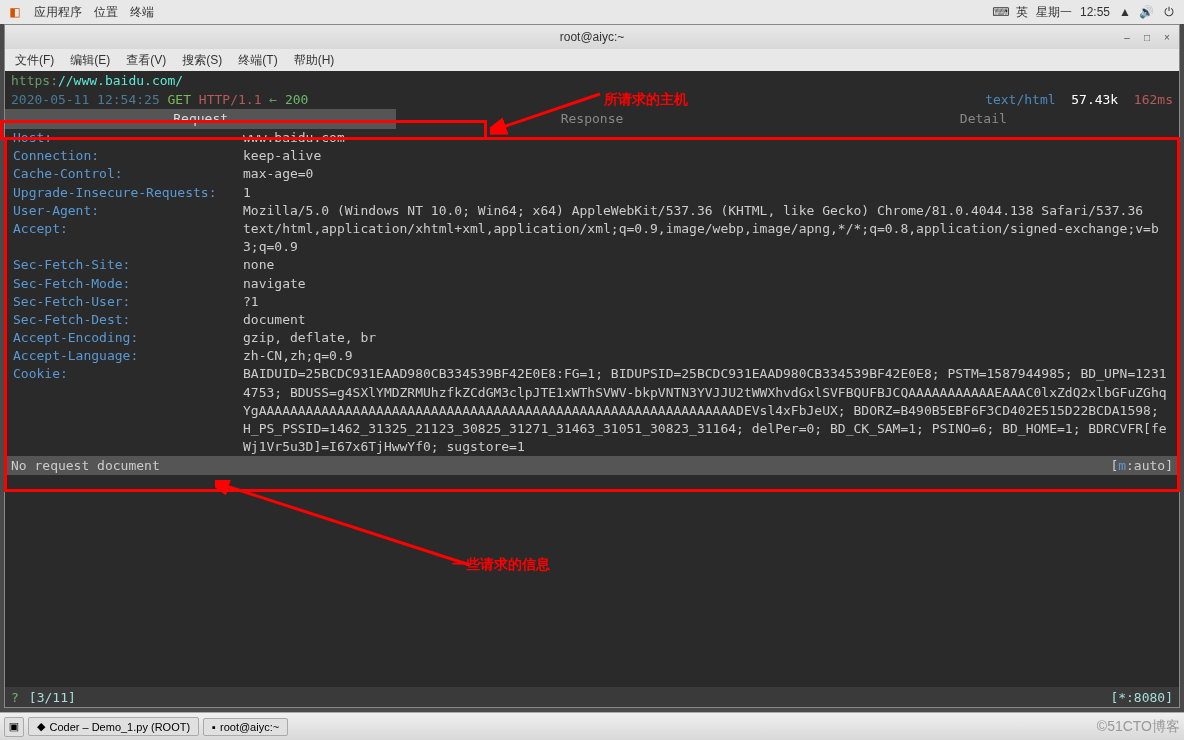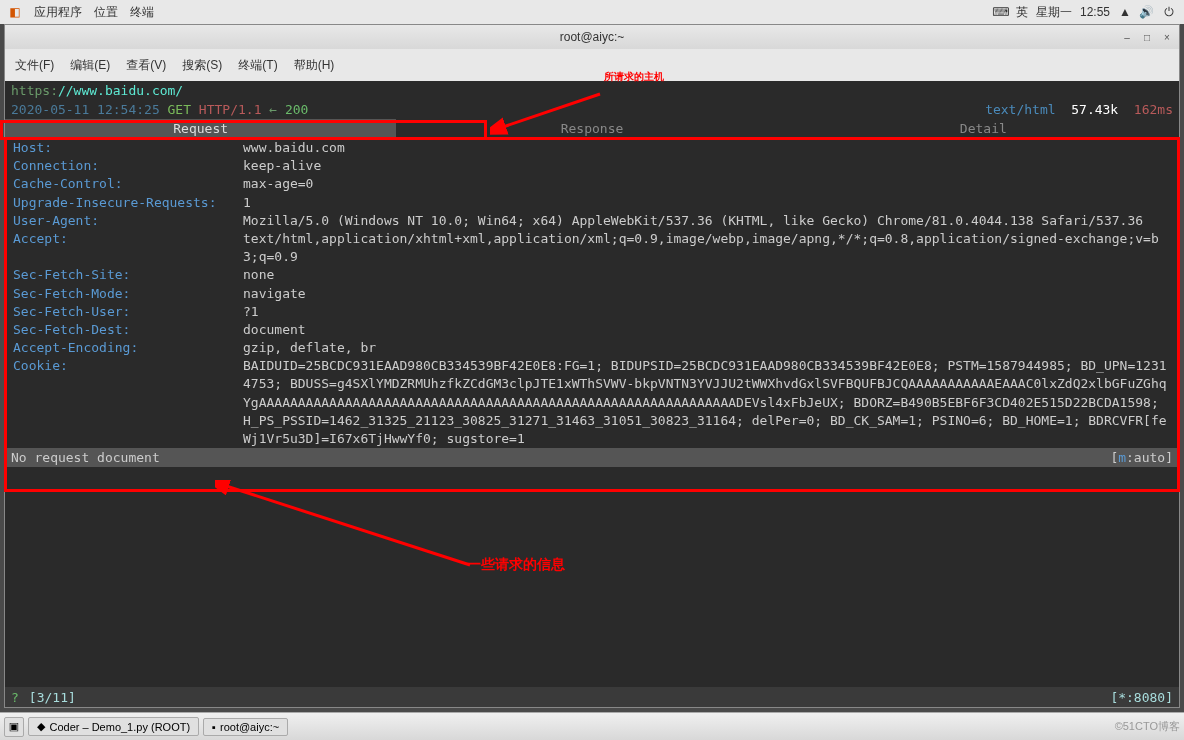--- a/index.html
+++ b/index.html
@@ -14,21 +14,21 @@
 
 
 .terminal-window { position: absolute; top: 24px; left: 4px; right: 4px; bottom: 32px; background: #393939; border: 1px solid #888; display: flex; flex-direction: column; }
 
 
 .title-bar { height: 24px; background: linear-gradient(#e8e8e8, #d8d8d8); display: flex; align-items: center; justify-content: center; font-family: sans-serif; font-size: 12px; color: #333; position: relative; }
 .title-bar .win-controls { position: absolute; right: 4px; display: flex; gap: 4px; }
 .title-bar .win-btn { width: 16px; height: 16px; display: flex; align-items: center; justify-content: center; font-size: 10px; color: #555; cursor: pointer; }
 
 
-.menu-bar { height: 32px; background: #e8e8e8; display: flex; align-items: center; padding: 0 4px; font-family: sans-serif; font-size: 12px; color: #333; gap: 4px; }
+.menu-bar { height: 22px; background: #e8e8e8; display: flex; align-items: center; padding: 0 4px; font-family: sans-serif; font-size: 12px; color: #333; gap: 4px; }
 .menu-bar span { padding: 2px 6px; cursor: pointer; }
 
 
 .term { flex: 1; background: #2a2a2a; color: #ccc; padding: 0; overflow: hidden; position: relative; }
 .term-inner { position: relative; width: 100%; height: 100%; }
 
 
 .flow-header { background: #3a3a3a; color: #a8dddd; padding: 2px 6px; font-size: 14px; }
 
 
@@ -67,27 +67,27 @@
 
 .mitm-status { position: absolute; bottom: 0; left: 0; right: 0; height: 20px; background: #3a3a3a; color: #a8dddd; display: flex; align-items: center; padding: 0 6px; font-size: 13px; }
 .mitm-status .ms-left { display: flex; gap: 10px; align-items: center; }
 .mitm-status .ms-right { margin-left: auto; }
 .indicator { color: #6aba6a; }
 
 
 .taskbar { position: absolute; bottom: 0; left: 0; right: 0; height: 28px; background: linear-gradient(#f0f0f0, #d8d8d8); display: flex; align-items: center; padding: 0 4px; gap: 4px; font-family: sans-serif; font-size: 11px; border-top: 1px solid #aaa; }
 .taskbar .task-item { background: #e0e0e0; border: 1px solid #aaa; padding: 2px 8px; display: flex; align-items: center; gap: 4px; cursor: pointer; border-radius: 2px; }
 .taskbar .show-desktop { width: 20px; height: 20px; background: #e0e0e0; border: 1px solid #aaa; border-radius: 2px; cursor: pointer; display:flex; align-items:center; justify-content:center;}
-.taskbar .tb-right { margin-left: auto; color:#999; font-size:11px; }
+.taskbar .tb-right { margin-left: auto; color:#999; font-size:14px; }
 
 
 .annot-box1 { position: absolute; border: 3px solid red; top: 120px; left: 0; width: 487px; height: 20px; pointer-events: none; }
 .annot-box2 { position: absolute; border: 3px solid red; top: 137px; left: 4px; right: 4px; height: 355px; pointer-events: none; }
-.annot-label1 { position: absolute; top: 70px; left: 604px; color: red; font-weight: bold; font-size: 10px; }
-.annot-label2 { position: absolute; top: 556px; left: 467px; color: red; font-weight: bold; font-size: 14px; }
+.annot-label1 { position: absolute; top: 91px; left: 604px; color: red; font-weight: bold; font-size: 14px; }
+.annot-label2 { position: absolute; top: 556px; left: 452px; color: red; font-weight: bold; font-size: 14px; }
 .annot-arrow { position: absolute; pointer-events: none; }
 
 </style>
 </head>
 <body>
 
 <div class="gnome-bar">
   <div class="left">
     <span class="icon app-icon">◧</span>
     <span>应用程序</span>
@@ -186,20 +186,24 @@
             <div class="hdr-key">Sec-Fetch-User:</div>
             <div class="hdr-val">?1</div>
           </div>
           <div class="hdr-row">
             <div class="hdr-key">Sec-Fetch-Dest:</div>
             <div class="hdr-val">document</div>
           </div>
           <div class="hdr-row">
             <div class="hdr-key">Accept-Encoding:</div>
             <div class="hdr-val">gzip, deflate, br</div>
+          </div>
+          <div class="hdr-row">
+            <div class="hdr-key">Accept-Language:</div>
+            <div class="hdr-val">zh-CN,zh;q=0.9</div>
           </div>
           <div class="hdr-row">
             <div class="hdr-key">Cookie:</div>
             <div class="hdr-val">BAIDUID=25BCDC931EAAD980CB334539BF42E0E8:FG=1; BIDUPSID=25BCDC931EAAD980CB334539BF42E0E8; PSTM=1587944985; BD_UPN=12314753; BDUSS=g4SXlYMDZRMUhzfkZCdGM3clpJTE1xWThSVWV-bkpVNTN3YVJJU2tWWXhvdGxlSVFBQUFBJCQAAAAAAAAAAAEAAAC0lxZdQ2xlbGFuZGhqYgAAAAAAAAAAAAAAAAAAAAAAAAAAAAAAAAAAAAAAAAAAAAAAAAAAAAAAAAAAAAADEVsl4xFbJeUX; BDORZ=B490B5EBF6F3CD402E515D22BCDA1598; H_PS_PSSID=1462_31325_21123_30825_31271_31463_31051_30823_31164; delPer=0; BD_CK_SAM=1; PSINO=6; BD_HOME=1; BDRCVFR[feWj1Vr5u3D]=I67x6TjHwwYf0; sugstore=1</div>
           </div>
         </div>
 
       <div class="no-content">
         <span>No request document</span>
         <span class="nc-right">[<span class="autoc">m</span><span>:auto</span>]</span>

